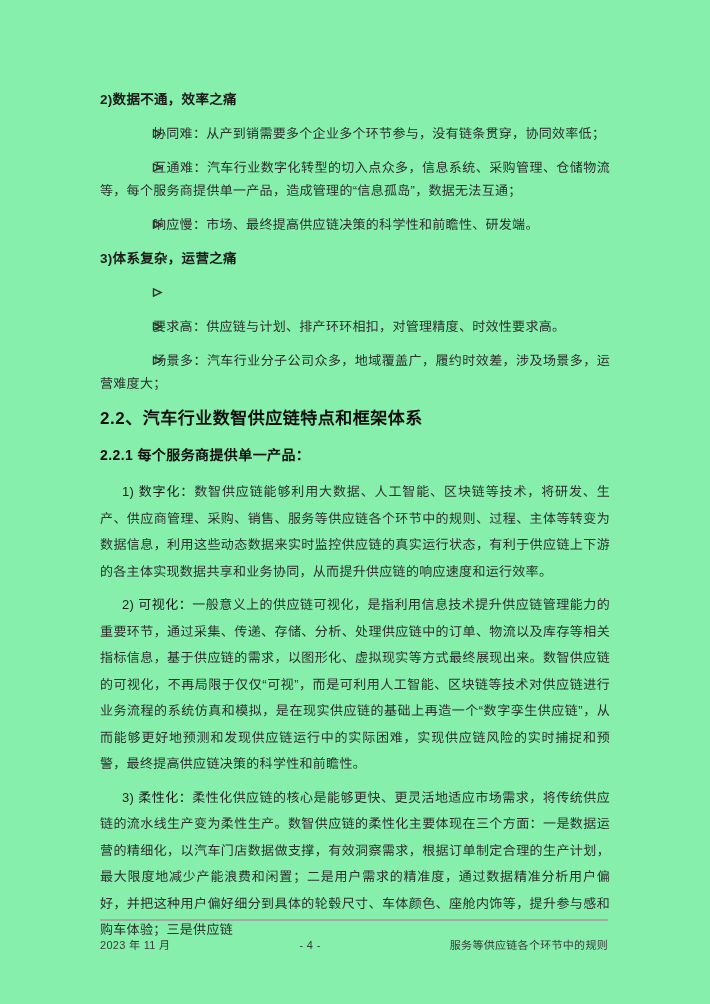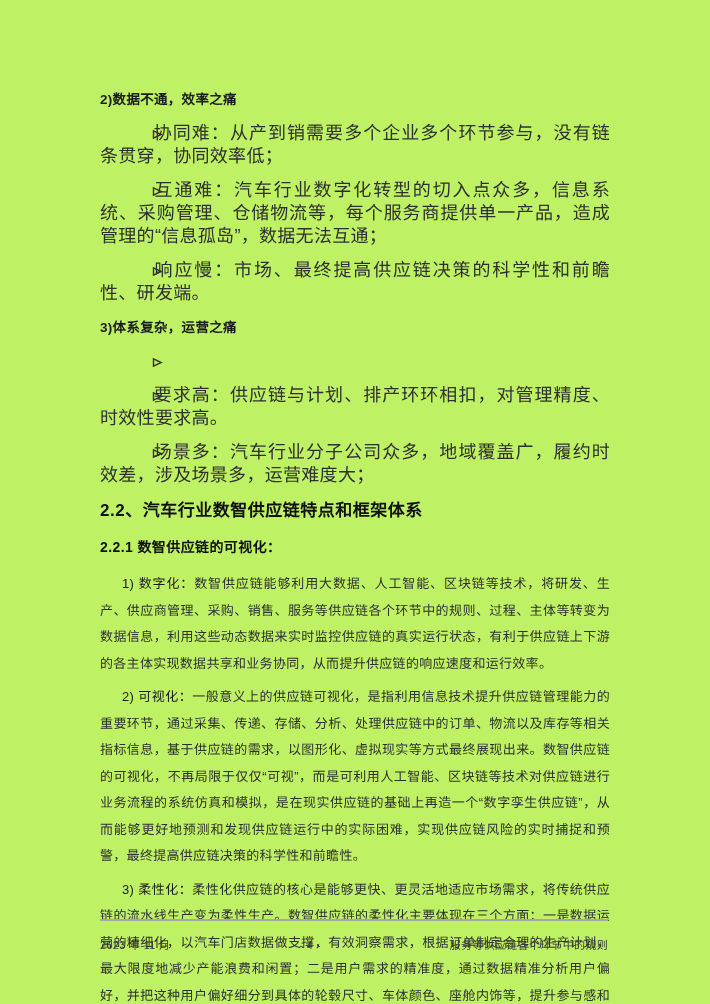--- a/index.html
+++ b/index.html
@@ -1,42 +1,42 @@
 <!DOCTYPE html>
 <html lang="zh-CN"><head>
 <meta charset="utf-8">
 <style>
   html, body { margin: 0; padding: 0; background: #ffffff; }
   .page {
     position: relative;
     width: 710px;
     height: 1004px;
     margin: 0 auto;
-    background: #bef264;
+    background: #86efac;
     font-family: "Liberation Sans", sans-serif;
     color: #2f2f2f;
     overflow: hidden;
     box-sizing: border-box;
   }
   .content {
     position: absolute;
     top: 88px;
     left: 100px;
     width: 510px;
   }
   .doc-heading {
     font-size: 13.5px;
     font-weight: bold;
     color: #1c1c1c;
     line-height: 23px;
     margin: 0 0 11px 0;
     letter-spacing: 0.3px;
   }
   .bullet-item {
-    font-size: 18px;
+    font-size: 13px;
     line-height: 23px;
     margin: 0 0 11px 0;
     text-indent: 26px;
     text-align: justify;
     letter-spacing: 0.3px;
   }
   .bullet-icon-wrap {
     display: inline-block;
     width: 11px;
     height: 11px;
@@ -113,21 +113,21 @@
     <p class="bullet-item"><span class="bullet-icon-wrap"><svg width="11" height="11" viewBox="0 0 11 11">
             <path d="M1.5 1.8 L9.2 5.5 L1.5 9.2 Z" fill="none" stroke="#333333" stroke-width="1.4"></path>
           </svg></span><span>要求高：供应链与计划、排产环环相扣，对管理精度、时效性要求高。</span></p>
 
     <p class="bullet-item"><span class="bullet-icon-wrap"><svg width="11" height="11" viewBox="0 0 11 11">
             <path d="M1.5 1.8 L9.2 5.5 L1.5 9.2 Z" fill="none" stroke="#333333" stroke-width="1.4"></path>
           </svg></span><span>场景多：汽车行业分子公司众多，地域覆盖广，履约时效差，涉及场景多，运营难度大；</span></p>
 
     <p class="h1">2.2、汽车行业数智供应链特点和框架体系</p>
 
-    <p class="h2">2.2.1 数智供应链的可视化：</p>
+    <p class="h2">2.2.1 每个服务商提供单一产品：</p>
 
     <p class="para"><span class="lead">1) 数字化：</span><span>数智供应链能够利用大数据、人工智能、区块链等技术，将研发、生产、供应商管理、采购、销售、服务等供应链各个环节中的规则、过程、主体等转变为数据信息，利用这些动态数据来实时监控供应链的真实运行状态，有利于供应链上下游的各主体实现数据共享和业务协同，从而提升供应链的响应速度和运行效率。</span></p>
 
     <p class="para"><span class="lead">2) 可视化：</span><span>一般意义上的供应链可视化，是指利用信息技术提升供应链管理能力的重要环节，通过采集、传递、存储、分析、处理供应链中的订单、物流以及库存等相关指标信息，基于供应链的需求，以图形化、虚拟现实等方式最终展现出来。数智供应链的可视化，不再局限于仅仅“可视”，而是可利用人工智能、区块链等技术对供应链进行业务流程的系统仿真和模拟，是在现实供应链的基础上再造一个“数字孪生供应链”，从而能够更好地预测和发现供应链运行中的实际困难，实现供应链风险的实时捕捉和预警，最终提高供应链决策的科学性和前瞻性。</span></p>
 
     <p class="para"><span class="lead">3) 柔性化：</span><span>柔性化供应链的核心是能够更快、更灵活地适应市场需求，将传统供应链的流水线生产变为柔性生产。数智供应链的柔性化主要体现在三个方面：一是数据运营的精细化，以汽车门店数据做支撑，有效洞察需求，根据订单制定合理的生产计划，最大限度地减少产能浪费和闲置；二是用户需求的精准度，通过数据精准分析用户偏好，并把这种用户偏好细分到具体的轮毂尺寸、车体颜色、座舱内饰等，提升参与感和购车体验；三是供应链</span></p>
 
   </div>
 
   <div class="footer">

